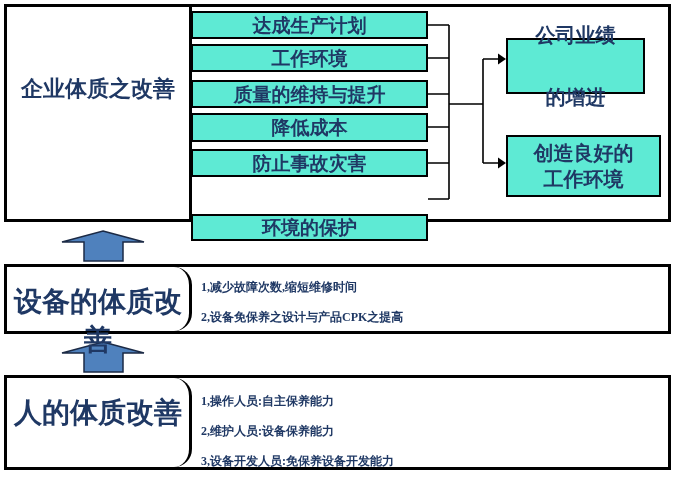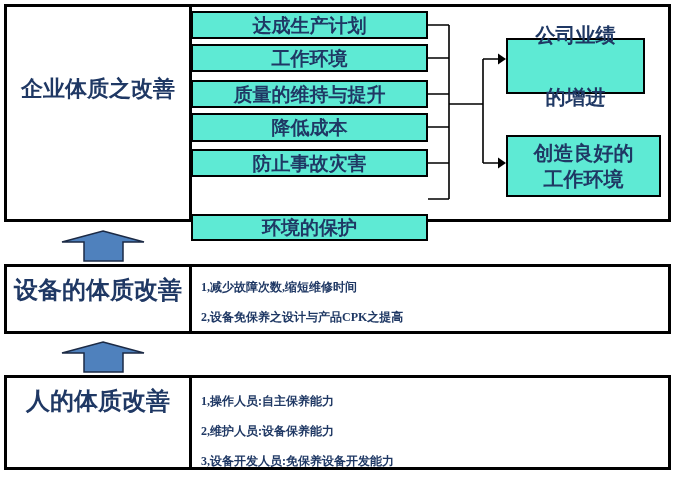--- a/index.html
+++ b/index.html
@@ -11,21 +11,21 @@
   .abs{position:absolute;box-sizing:border-box;}
   .thick-box{border:3px solid #000;background:#fff;}
   .thin-box{border:2px solid #000;background:#5eead4;}
   .label-cell{
     position:absolute;left:0;top:0;bottom:0;width:182px;
     border-right:3px solid #000;
     display:flex;align-items:center;justify-content:center;
     font-weight:bold;text-align:center;
   }
   .top-label{font-size:22px;padding-bottom:48px;}
-  .mid-label,.bot-label{align-items:flex-start;font-size:24px;padding-top:7px;}
+  .mid-label,.bot-label{align-items:flex-start;font-size:28px;padding-top:16px;border-radius:18px;}
   .item-box{
     display:flex;align-items:center;justify-content:center;
     font-weight:bold;font-size:19px;line-height:1;white-space:nowrap;
   }
   .outcome-box{
     display:flex;flex-direction:column;align-items:center;justify-content:center;
     font-weight:bold;font-size:20px;line-height:26px;text-align:center;white-space:nowrap;
   }
   .content-cell{
     position:absolute;left:185px;top:0;right:0;bottom:0;

